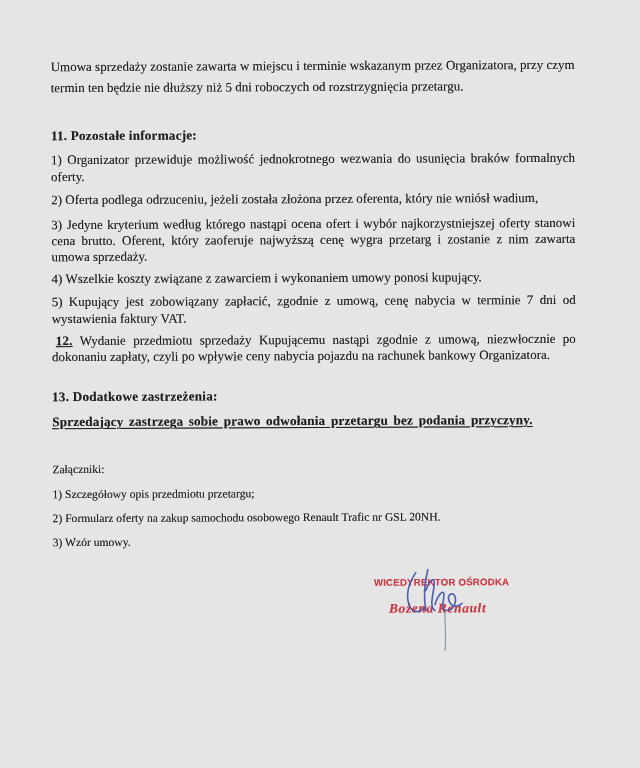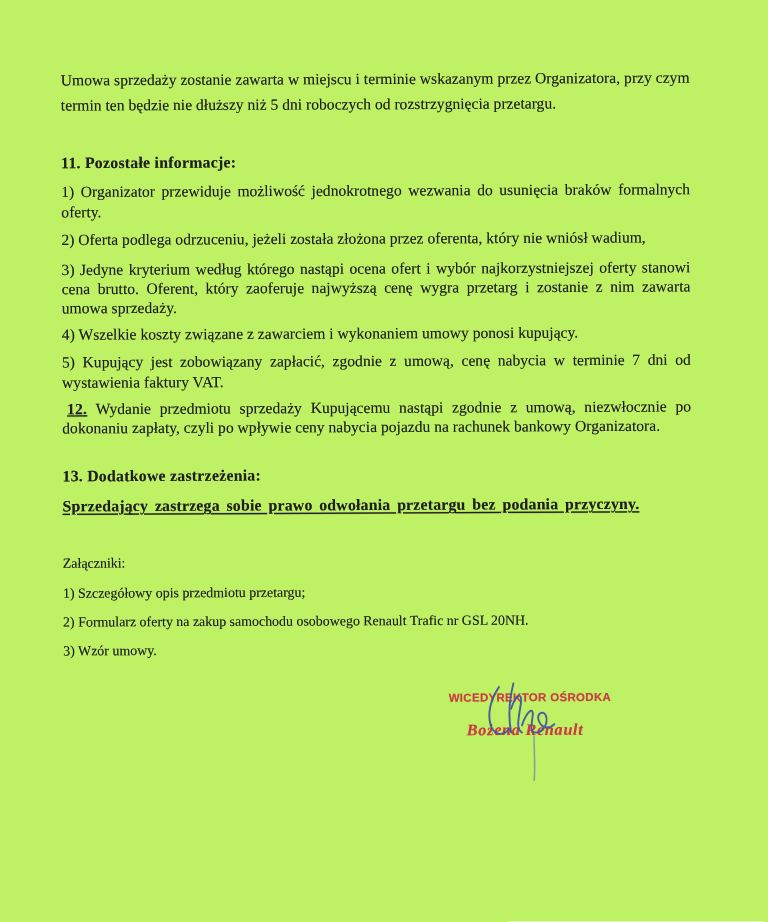--- a/index.html
+++ b/index.html
@@ -4,21 +4,21 @@
 <style>
   html, body {
     margin: 0;
     padding: 0;
     background: #ffffff;
   }
   .page {
     position: relative;
     width: 640px;
     height: 768px;
-    background: #bef264;
+    background: #e5e5e5;
     overflow: hidden;
     font-family: "Liberation Serif", serif;
     color: #1f1f1f;
   }
   .scan {
     position: absolute;
     inset: 0;
     transform: rotate(-0.25deg);
     transform-origin: 50% 50%;
   }

